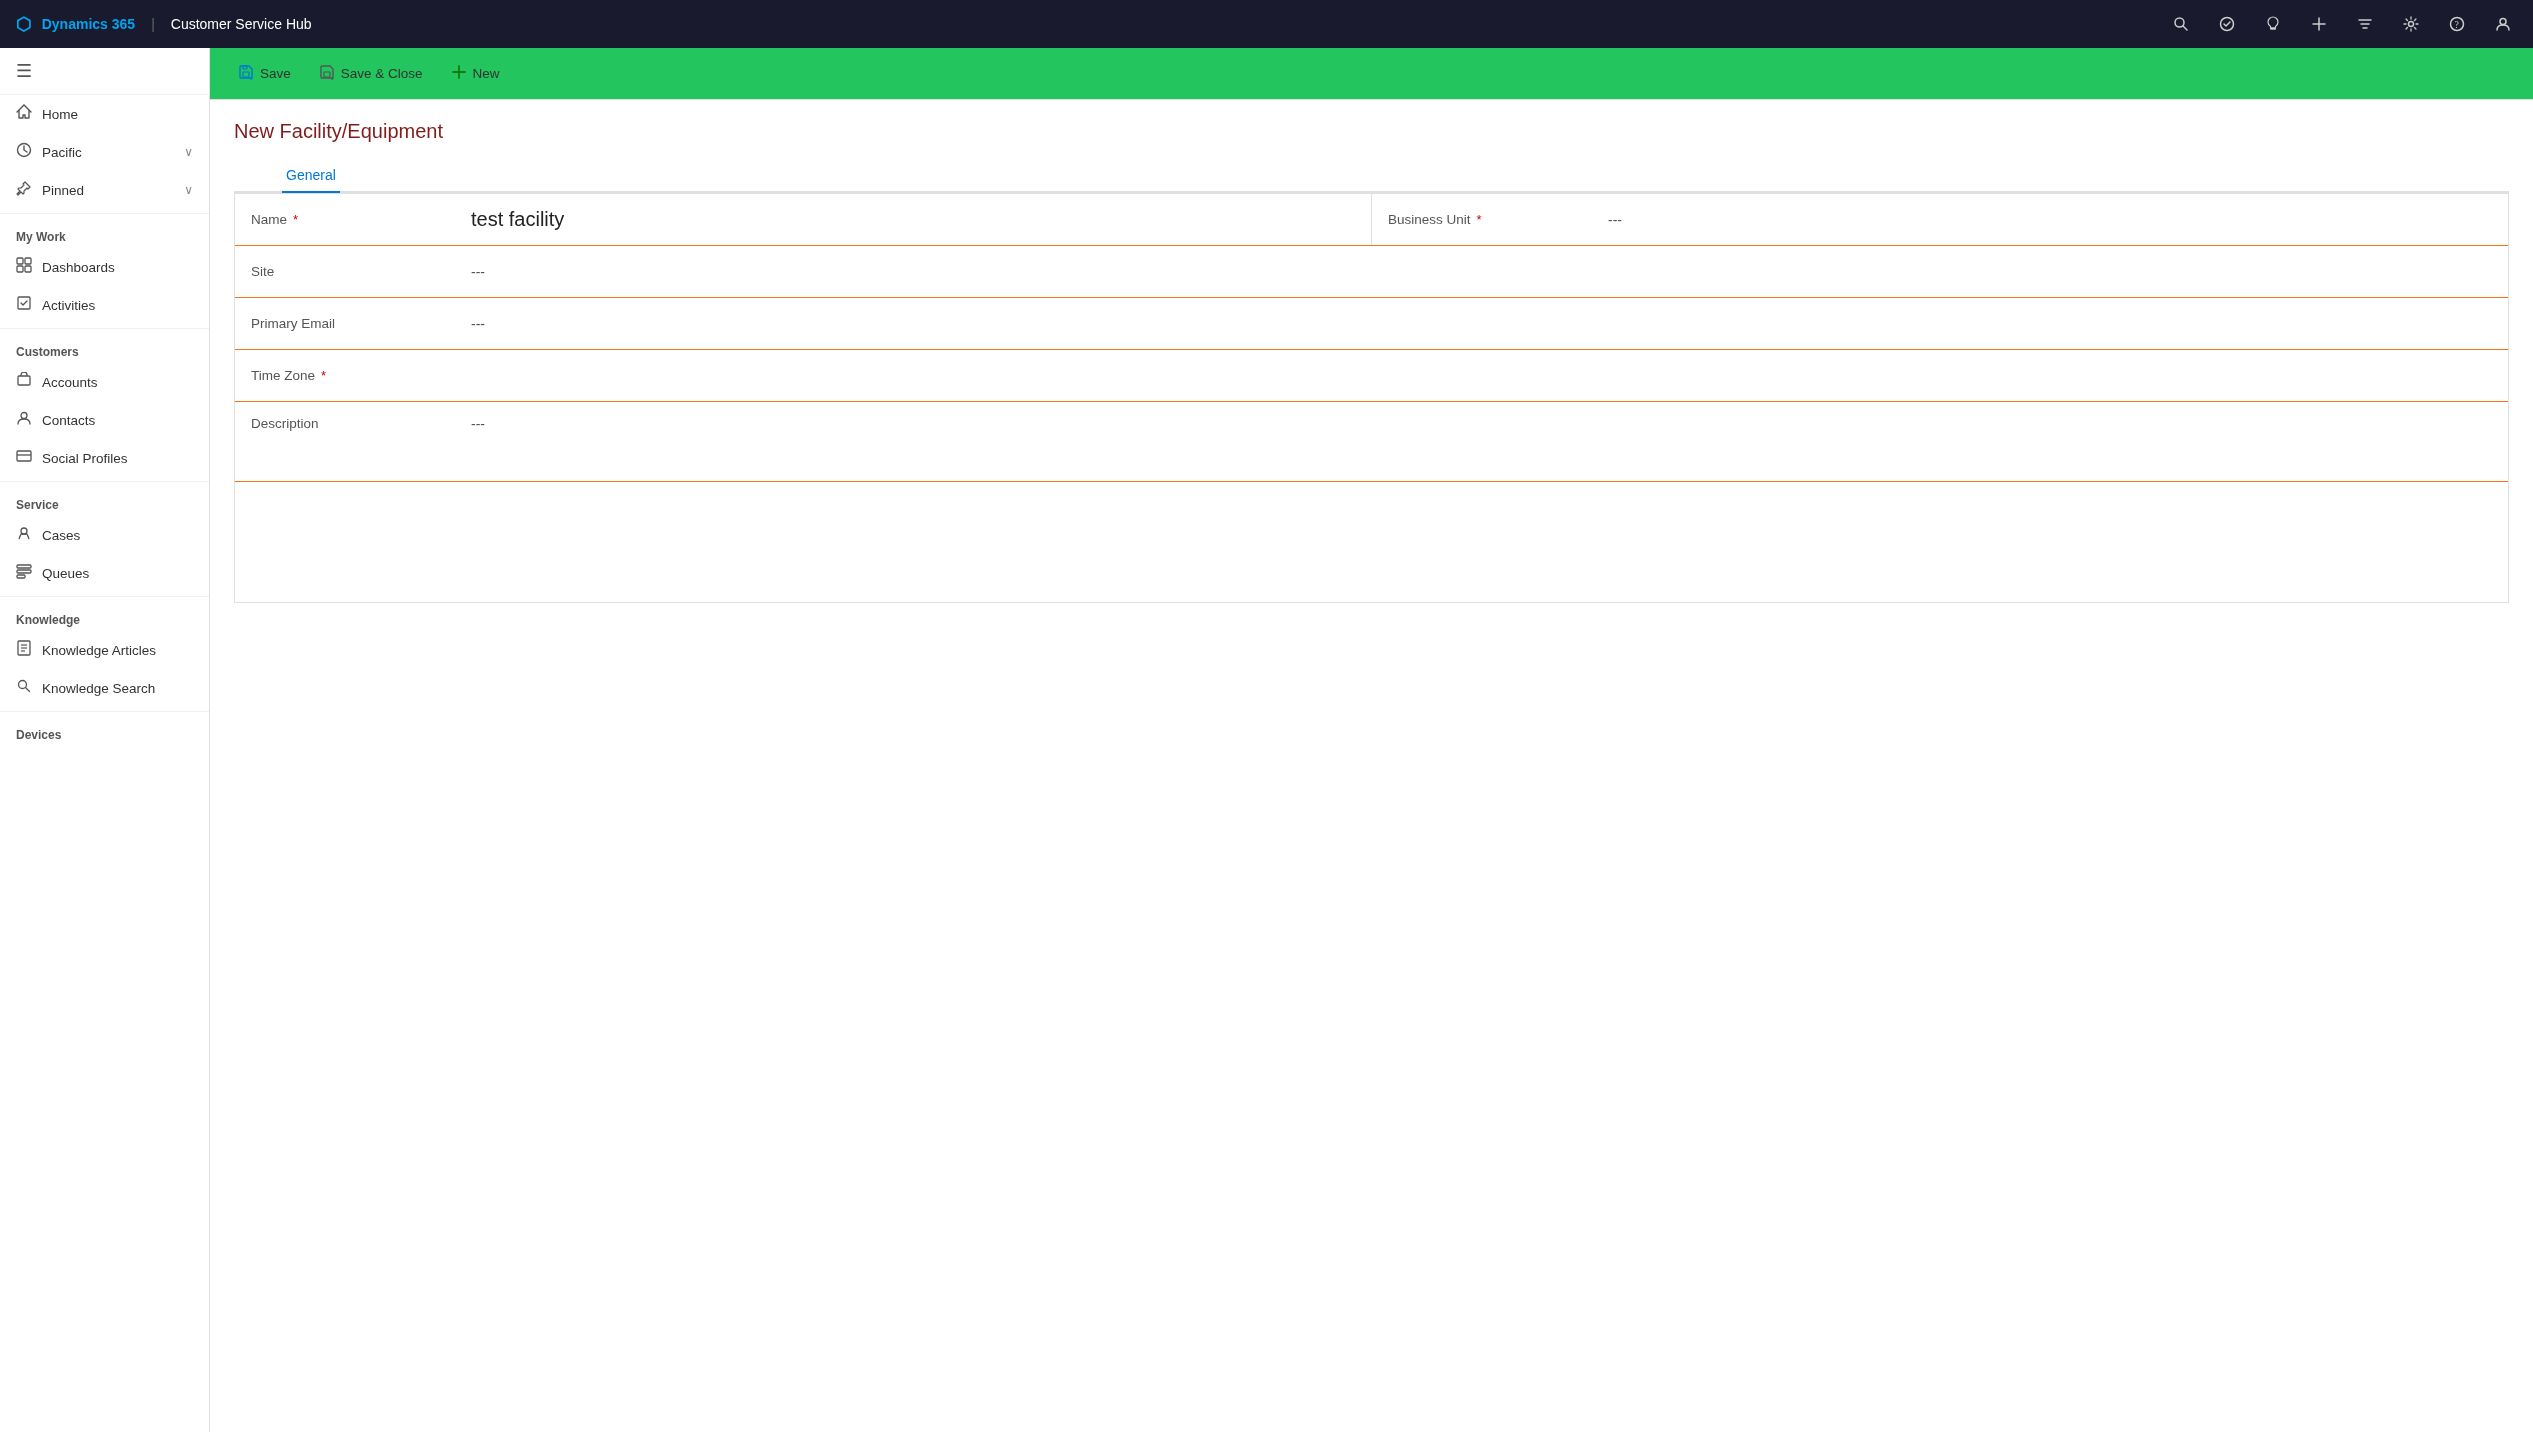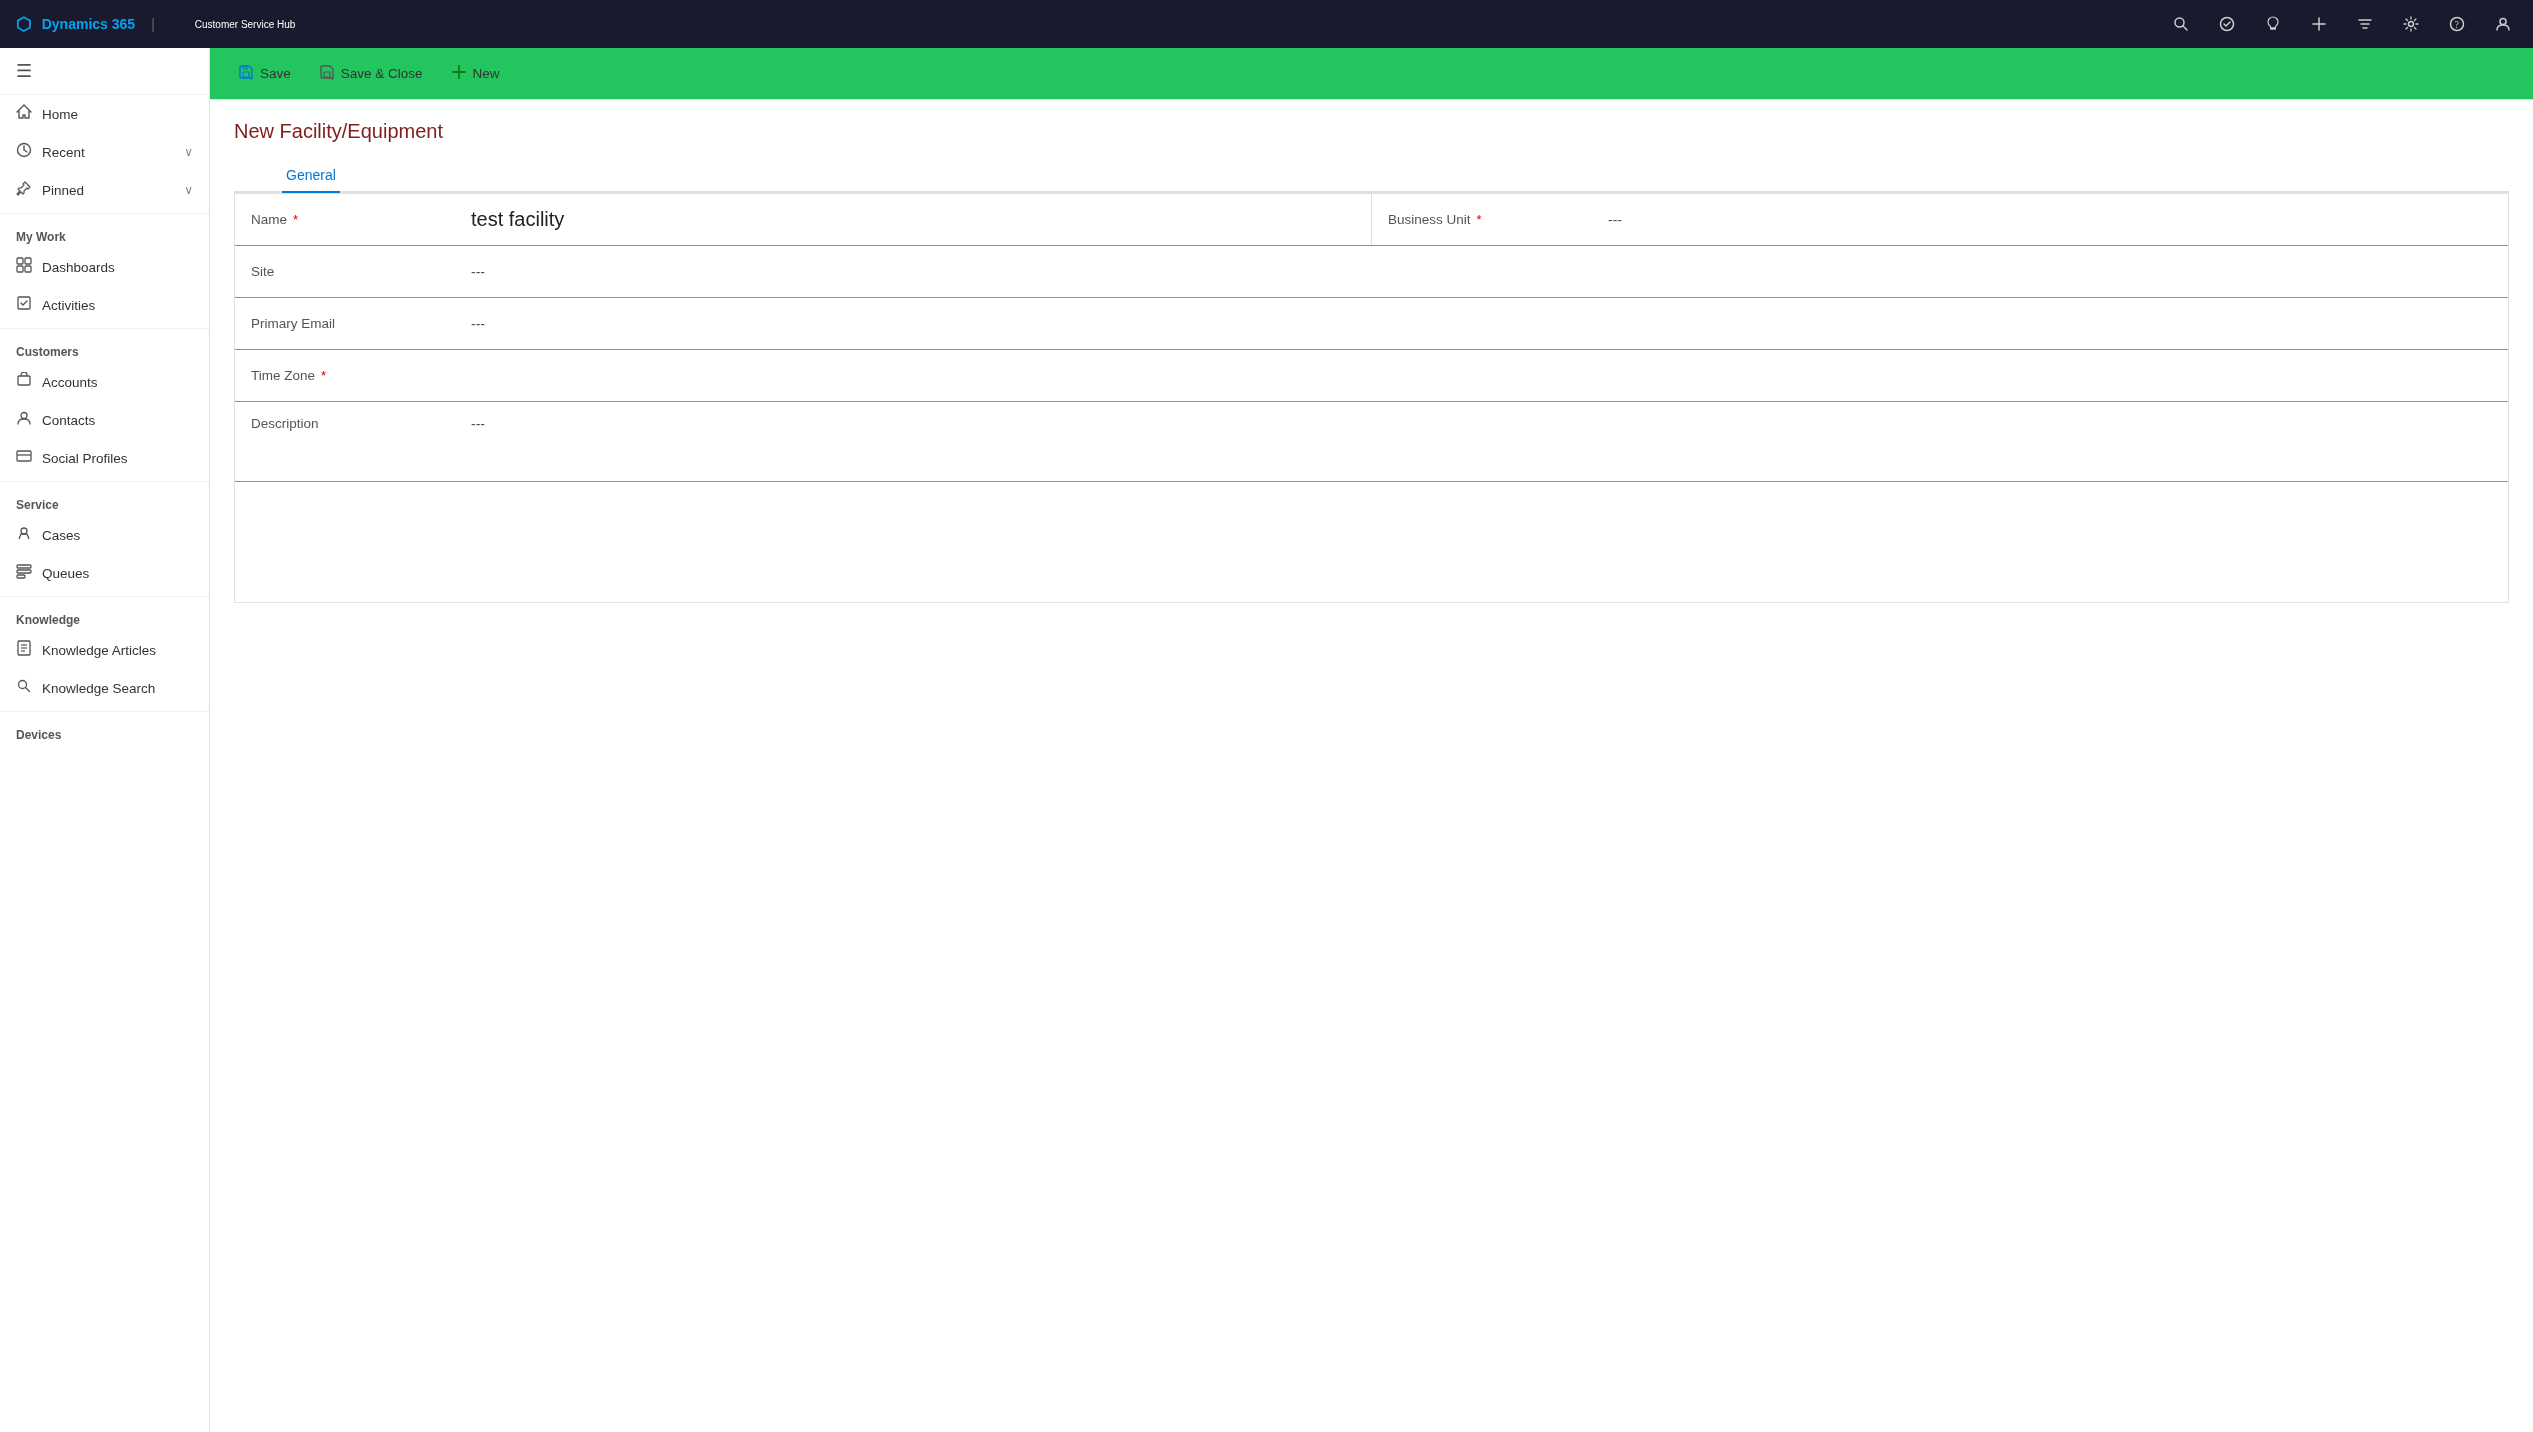--- a/index.html
+++ b/index.html
@@ -21,23 +21,22 @@
       gap: 10px;
       margin-right: 20px;
     }
     .brand-logo {
       color: #00a4ef;
       font-size: 18px;
       font-weight: 700;
     }
     .brand-title {
       color: #fff;
-      font-size: 10px;
+      font-size: 14px;
       font-weight: 400;
-      margin-left: 24px;
     }
     .top-nav-spacer { flex: 1; }
     .top-nav-icons {
       display: flex;
       align-items: center;
       gap: 18px;
     }
     .nav-icon {
       color: #ccc;
       cursor: pointer;
@@ -305,21 +304,21 @@
       <span class="label">Home</span>
     </div>
 
     <div class="sidebar-item">
       <span class="icon">
         <svg width="16" height="16" viewBox="0 0 16 16" fill="none">
             <circle cx="8" cy="8" r="6.5" stroke="#555" stroke-width="1.4"></circle>
             <polyline points="8,4 8,8 11,10" stroke="#555" stroke-width="1.4" stroke-linecap="round" stroke-linejoin="round"></polyline>
           </svg>
       </span>
-      <span class="label">Recent</span>
+      <span class="label">Pacific</span>
       <span class="chevron">∨</span>
     </div>
 
     <div class="sidebar-item">
       <span class="icon">
         <svg width="16" height="16" viewBox="0 0 16 16" fill="none">
             <path d="M9 2l5 5-2 2-1-1-3 3v2l-1 1-2-2-3 3-1-1 3-3-2-2 1-1h2l3-3-1-1z" stroke="#555" stroke-width="1.2" stroke-linecap="round" stroke-linejoin="round"></path>
           </svg>
       </span>
       <span class="label">Pinned</span>

